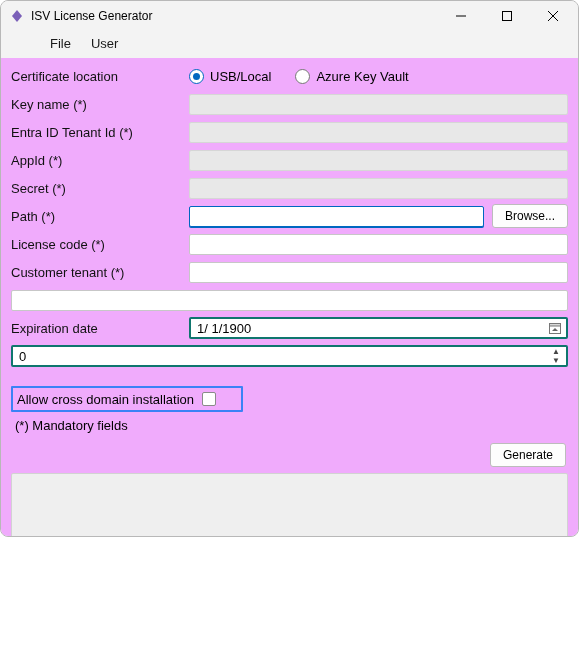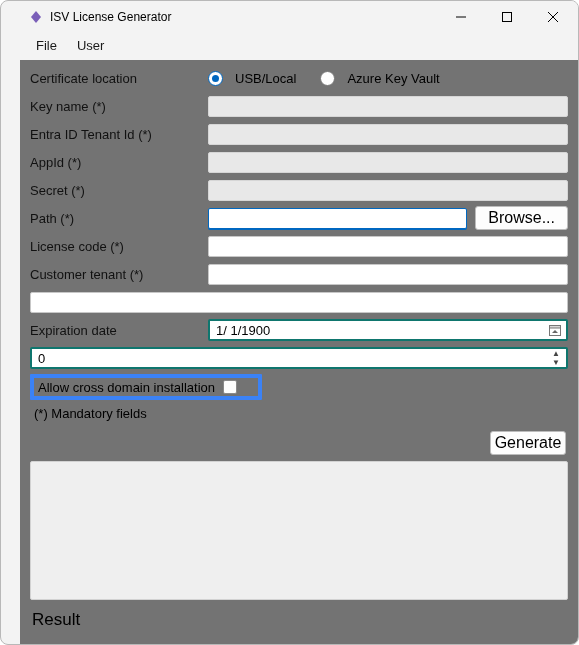--- a/index.html
+++ b/index.html
@@ -8,28 +8,27 @@
     font-family: "Segoe UI", Tahoma, sans-serif;
     font-size: 12px;
     color: #000;
     background: #ffffff;
     width: 579px;
     height: 645px;
     overflow: hidden;
   }
   .window {
     width: 579px;
-    height: 645px;
+    height: 537px;
     border: 1px solid #b8b8b8;
     border-radius: 8px;
     background: #f3f3f3;
     display: flex;
     flex-direction: column;
     overflow: hidden;
-    padding-left: 19px;
   }
   .titlebar {
     display: flex;
     align-items: center;
     height: 32px;
     padding: 0 2px 0 8px;
     background: #f3f3f3;
   }
   .titlebar .icon {
     width: 16px; height: 16px;
@@ -47,29 +46,30 @@
     color: #000;
   }
   .winbtn svg { display: block; }
 
   .menubar {
     display: flex;
     gap: 0;
     padding: 2px 6px 4px;
     background: #f3f3f3;
     font-size: 13px;
+    margin-left: 33px;
   }
   .menubar .menuitem {
     padding: 3px 10px;
     color: #1a1a1a;
   }
 
   .client {
     flex: 1;
-    background: #737373;
+    background: #f0abfc;
     padding: 4px 10px 10px 10px;
     display: flex;
     flex-direction: column;
   }
 
   .form-row {
     display: flex;
     align-items: center;
     height: 28px;
   }
@@ -87,21 +87,21 @@
   }
 
   .radio-group {
     display: flex;
     align-items: center;
     gap: 24px;
   }
   .radio {
     display: inline-flex;
     align-items: flex-start;
-    gap: 12px;
+    gap: 6px;
     font-size: 13px;
   }
   .radio .dot {
     width: 15px; height: 15px;
     border: 1px solid #777;
     border-radius: 50%;
     background: #fff;
     position: relative;
   }
   .radio.checked .dot {
@@ -167,34 +167,34 @@
     line-height: 1;
   }
 
   .btn {
     height: 24px;
     padding: 0 12px;
     border: 1px solid #bcbcbc;
     background: #fdfdfd;
     border-radius: 3px;
     font: inherit;
-    font-size: 16px;
+    font-size: 12px;
     display: inline-flex;
     align-items: center;
     justify-content: center;
   }
 
   .highlight-box {
-    border: 4px solid #3b82f6;
+    border: 2px solid #3b82f6;
     height: 26px;
     display: flex;
     align-items: center;
     padding: 0 6px 0 4px;
     width: 232px;
-    margin-top: 2px;
+    margin-top: 16px;
     border-radius: 1px;
   }
   .checkbox {
     width: 14px; height: 14px;
     border: 1px solid #8a8a8a;
     background: #fff;
     border-radius: 2px;
     margin-left: 8px;
   }
 

